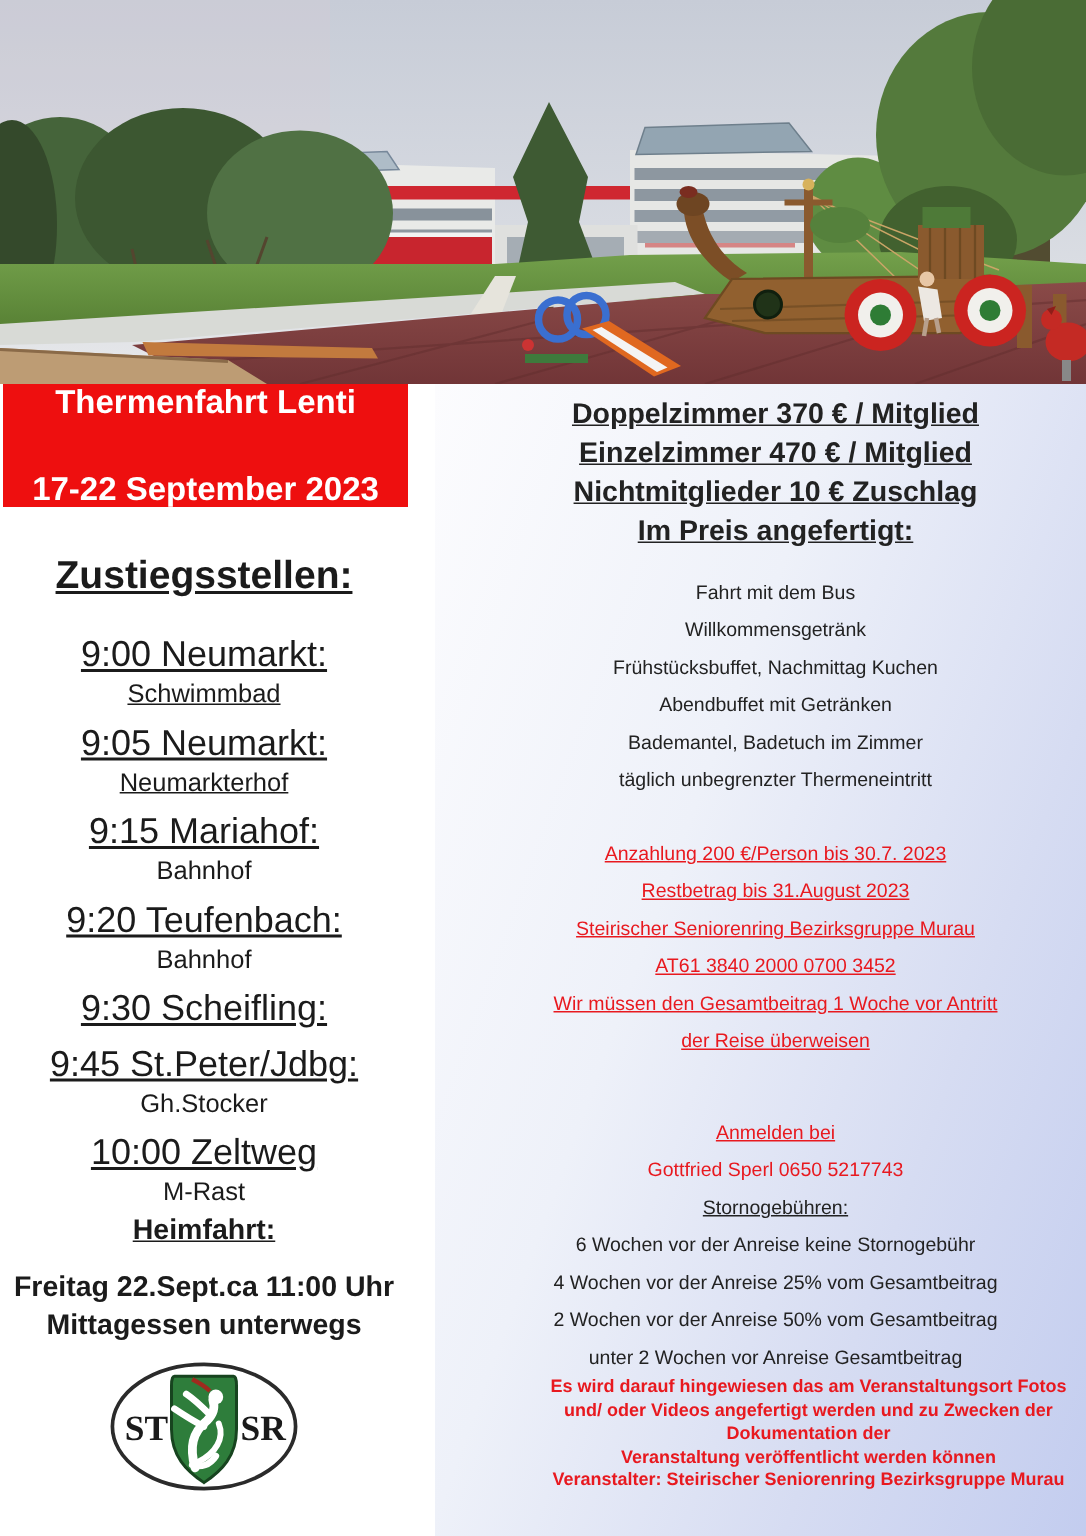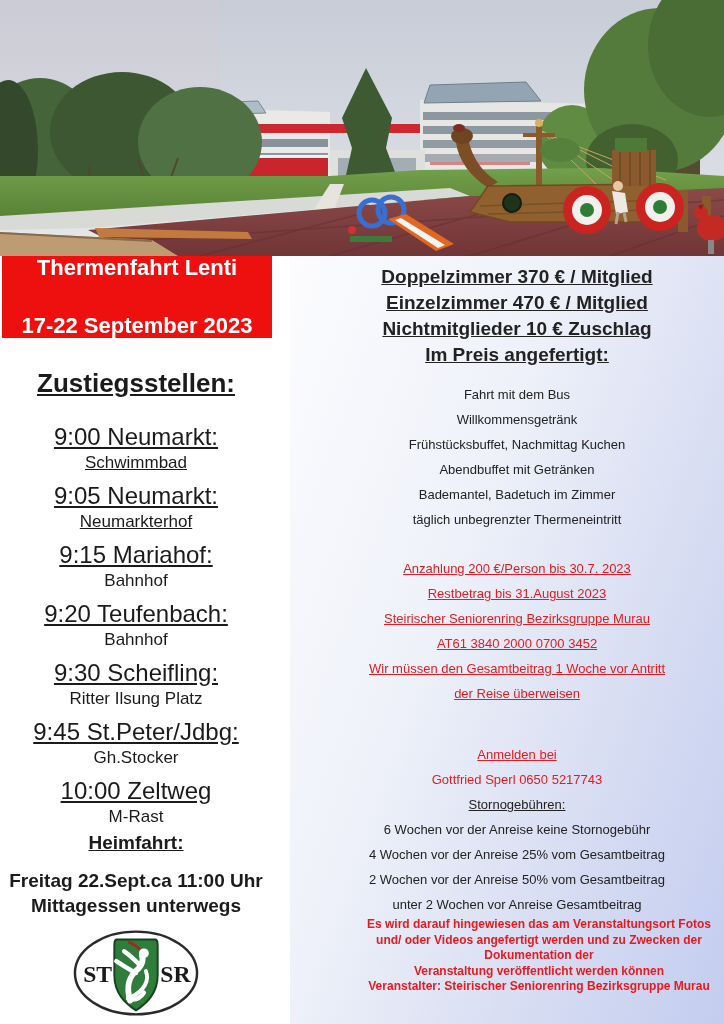--- a/index.html
+++ b/index.html
@@ -190,21 +190,20 @@
       <div class="stop">
         <div class="stop-time">9:15 Mariahof:</div>
         <div class="stop-place">Bahnhof</div>
       </div>
       <div class="stop">
         <div class="stop-time">9:20 Teufenbach:</div>
         <div class="stop-place">Bahnhof</div>
       </div>
       <div class="stop">
         <div class="stop-time">9:30 Scheifling:</div>
-        <div class="stop-place">Ritter Ilsung Platz</div>
       </div>
       <div class="stop">
         <div class="stop-time">9:45 St.Peter/Jdbg:</div>
         <div class="stop-place">Gh.Stocker</div>
       </div>
       <div class="stop">
         <div class="stop-time">10:00 Zeltweg</div>
         <div class="stop-place">M-Rast</div>
       </div>
     </div>

